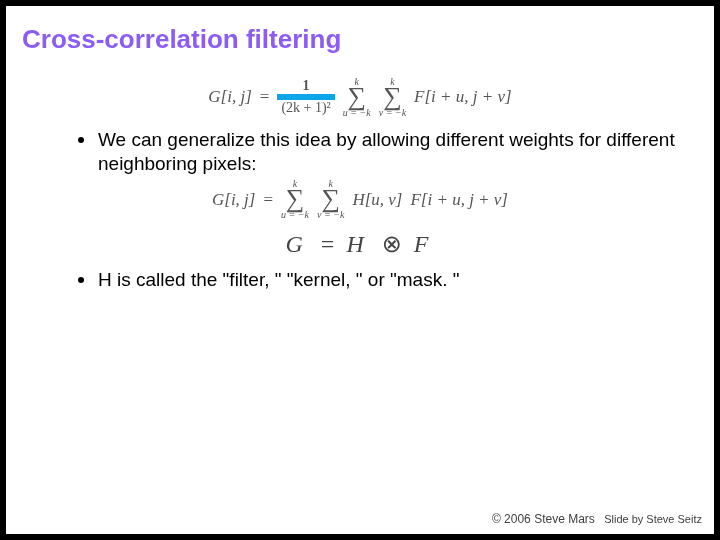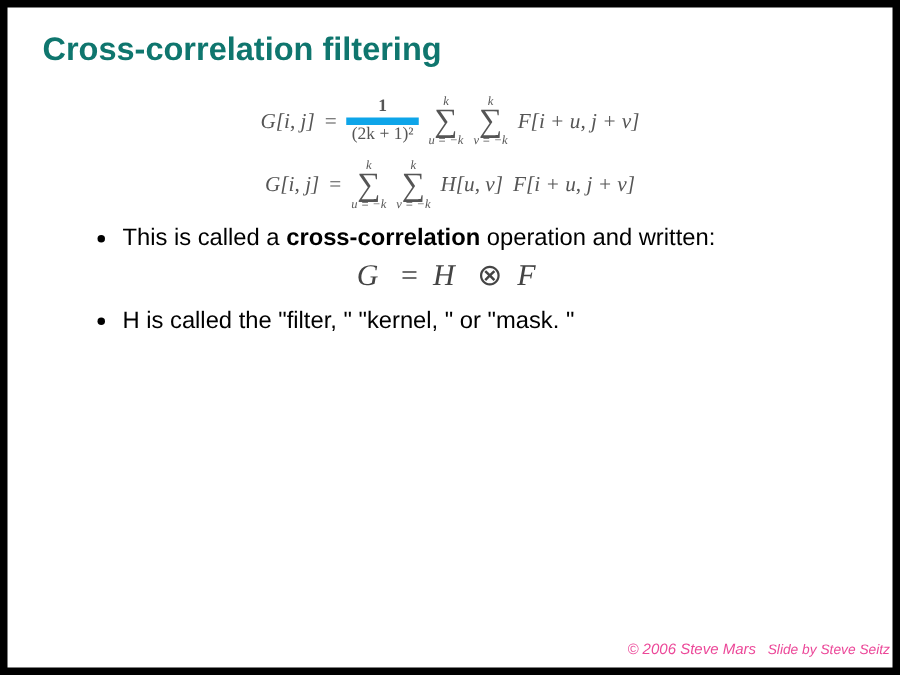--- a/index.html
+++ b/index.html
@@ -7,22 +7,22 @@
   .slide {
     position: absolute;
     left: 6px; top: 6px;
     width: 708px; height: 528px;
     background: #fff;
     padding: 18px 0 0 0;
   }
   .title {
     font-size: 26px;
     font-weight: bold;
-    color: #0f766e;
-    padding-left: 28px;
+    color: #8b5cf6;
+    padding-left: 16px;
     margin-bottom: 22px;
   }
   .bullet {
     display: flex;
     align-items: flex-start;
     padding-left: 44px;
     padding-right: 30px;
     font-size: 19px;
     line-height: 1.25;
     margin-bottom: 4px;
@@ -80,24 +80,23 @@
     color: #444;
     font-size: 24px;
     letter-spacing: 6px;
     margin-top: 16px;
   }
   .eq3 .op { font-style: normal; letter-spacing: 0; }
 
   .footer {
     position: absolute;
     bottom: 8px;
-    right: 2px;
+    right: 12px;
     font-size: 12px;
-    color: #ec4899;
-    font-style: italic;
+    color: #404040;
   }
   .footer .by { font-size: 11px; margin-left: 6px; }
 </style>
 </head>
 <body>
 
 <div class="slide">
 
   <div class="title">Cross-correlation filtering</div>
 
@@ -117,46 +116,44 @@
       </span>
       <span class="sum">
         <span class="lim">k</span>
         <span class="sym">∑</span>
         <span class="lim">v = −k</span>
       </span>
       <span>F[i + u, j + v]</span>
     </div>
   </div>
 
+  <div class="bullet indent">
+    <div class="dot"></div>
+    <div class="bcontent">We can generalize this idea by allowing different weights for different neighboring pixels:</div>
+  </div>
 
   <div class="eqwrap">
     <div class="eq">
       <span>G[i, j]</span>
       <span class="rm">=</span>
       <span class="sum">
         <span class="lim">k</span>
         <span class="sym">∑</span>
         <span class="lim">u = −k</span>
       </span>
       <span class="sum">
         <span class="lim">k</span>
         <span class="sym">∑</span>
         <span class="lim">v = −k</span>
       </span>
       <span>H[u, v]</span>
       <span>F[i + u, j + v]</span>
     </div>
   </div>
 
-  <div class="bullet indent">
-    <div class="dot"></div>
-    <div class="bcontent">
-      <span>This is called a </span><span class="bold">cross-correlation</span><span> operation and written:</span>
-    </div>
-  </div>
 
   <div class="eqwrap">
     <span class="eq3">
       <span>G</span>
       <span class="op">=</span>
       <span>H</span>
       <span class="op">⊗</span>
       <span>F</span>
     </span>
   </div>

